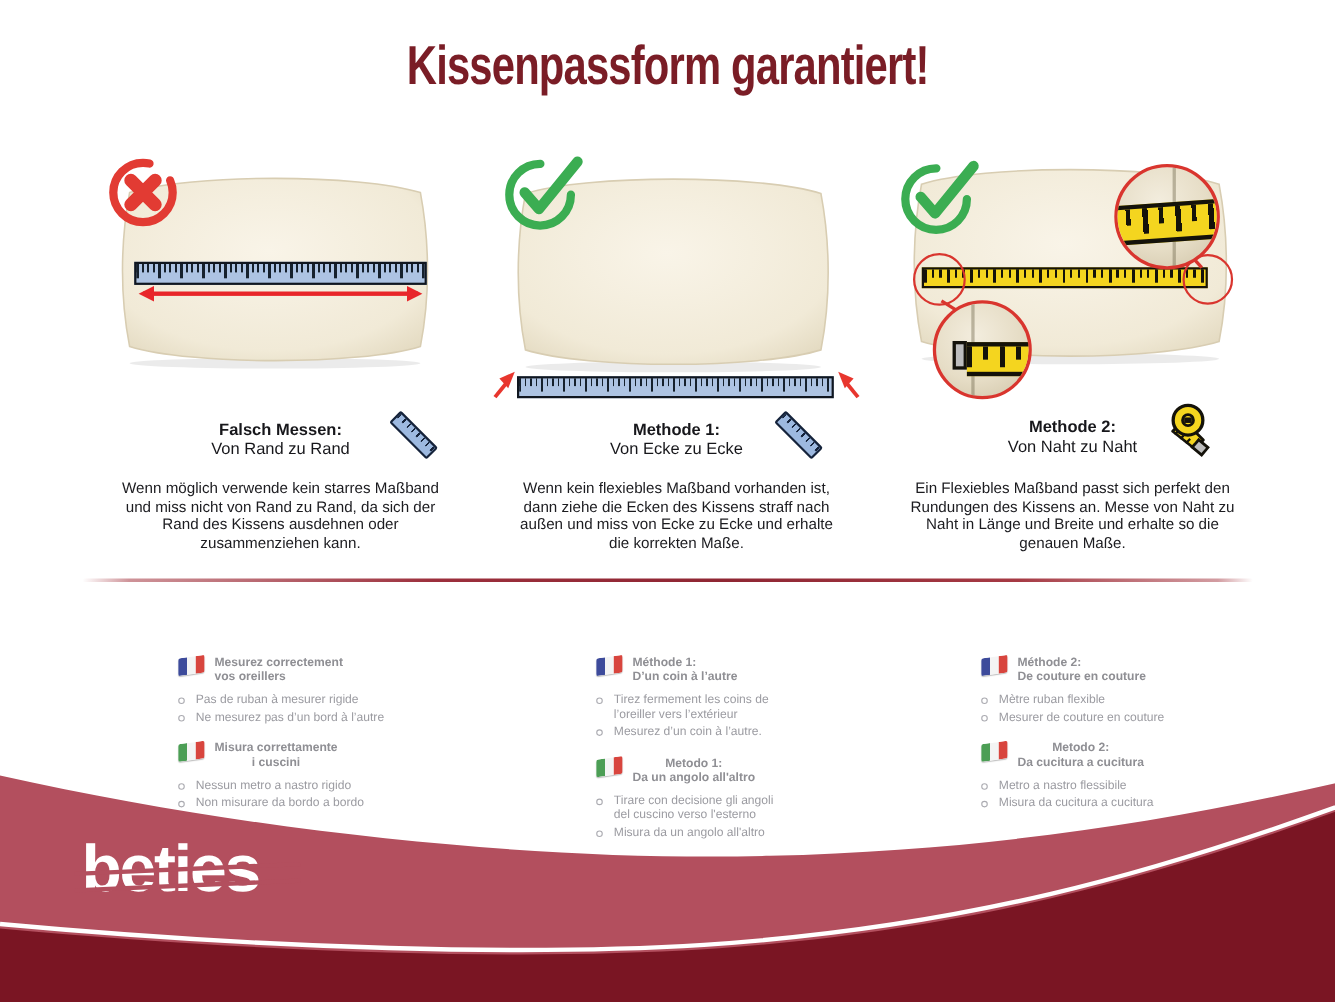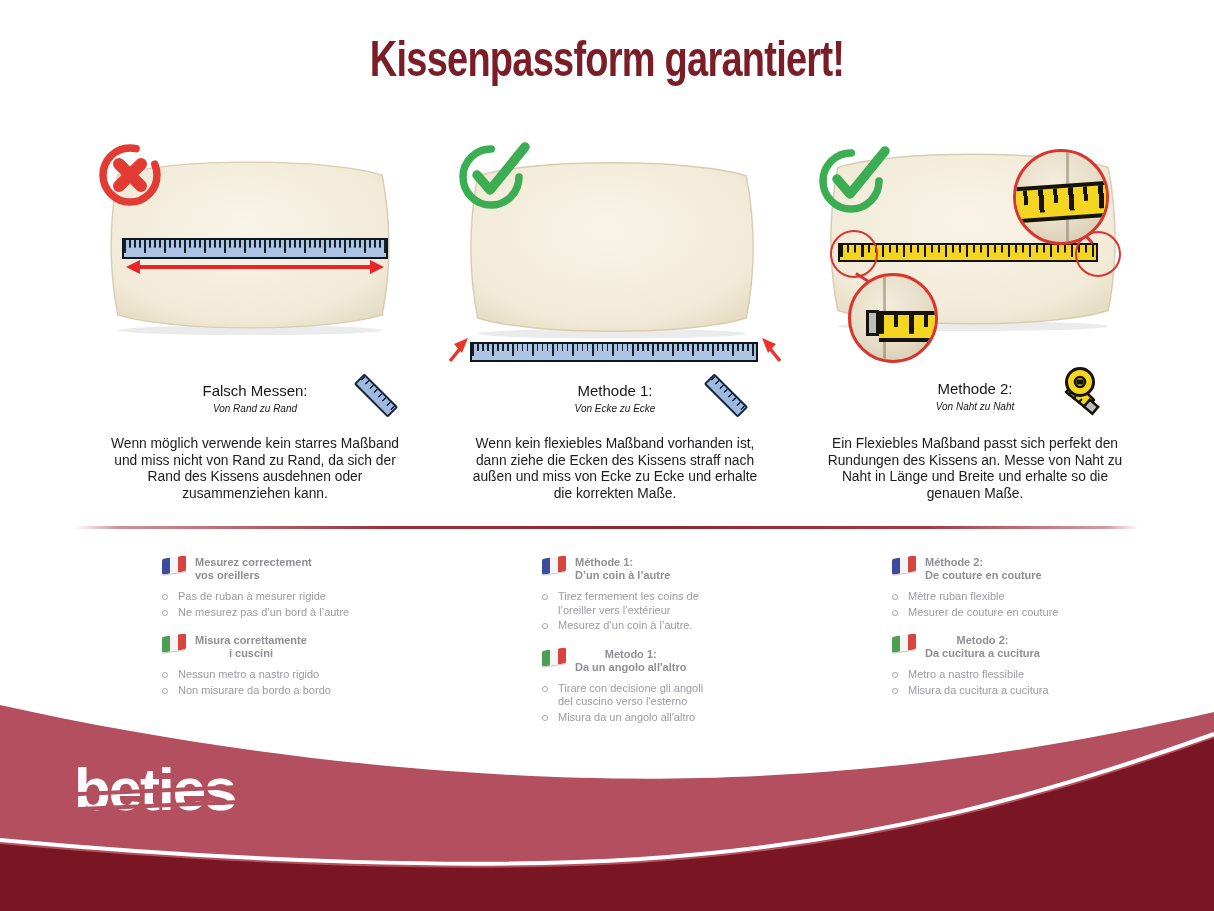--- a/index.html
+++ b/index.html
@@ -47,36 +47,36 @@
     background-image:
       repeating-linear-gradient(90deg,#14120a 0 4px,transparent 4px 15px),
       repeating-linear-gradient(90deg,#14120a 0 5px,transparent 5px 30px);
     background-size:100% 52%,100% 82%;
     background-repeat:no-repeat,no-repeat;}
   .mag .tab{position:absolute;background:#bdbdbd;border:3px solid #14120a;box-sizing:border-box;}
   .connector{position:absolute;height:2.5px;background:#d9352e;transform-origin:left center;}
 
   
   .ghead{position:absolute;width:340px;text-align:center;color:#17171b;}
-  .ghead .h{font-size:15px;font-weight:normal;line-height:18px;}
-  .ghead .s{font-size:10px;font-style:italic;line-height:18px;}
+  .ghead .h{font-size:15px;font-weight:bold;line-height:18px;}
+  .ghead .s{font-size:15px;line-height:18px;}
   .gbody{position:absolute;text-align:center;font-size:13.8px;line-height:16.6px;color:#1c1c20;}
 
   
   .ruler-icon{position:absolute;width:48px;height:15px;background:#9db9e0;border:2.5px solid #15233b;
     box-sizing:border-box;border-radius:2px;transform:rotate(45deg);transform-origin:center;
     background-image:repeating-linear-gradient(90deg,#15233b 0 1.5px,transparent 1.5px 6px);
     background-size:100% 45%;background-repeat:no-repeat;background-position:top left;}
 
   
   .divider{position:absolute;height:2.5px;border-radius:2px;
     background:linear-gradient(90deg,rgba(166,58,68,0) 0%,rgba(166,58,68,.55) 4%,#9c2f3c 30%,#8f2633 55%,#a63a44 80%,rgba(166,58,68,.5) 97%,rgba(166,58,68,0) 100%);}
 
   
-  .trans{position:absolute;font-size:11px;color:#9b9ba1;}
+  .trans{position:absolute;font-size:11px;color:#9b9ba1;margin-top:40px;}
   .t-head{display:flex;gap:9px;margin-bottom:8px;align-items:flex-start;}
   .t-title{font-weight:bold;color:#8f8f94;line-height:13px;}
   .t-title .normal{font-weight:bold;}
   .flag{width:24px;height:16px;display:flex;flex:none;transform:skewY(-8deg);border-radius:2px;
         overflow:hidden;box-shadow:0 1px 1px rgba(0,0,0,.25);margin-top:1px;}
   .flag span{flex:1;}
   .fr .s1{background:#3d4b9b;} .fr .s2{background:#f4f4f4;} .fr .s3{background:#d8453e;}
   .it .s1{background:#4c9e55;} .it .s2{background:#f4f4f4;} .it .s3{background:#d8453e;}
   .t-bullets{margin:0;padding:0;list-style:none;}
   .t-bullets li{display:flex;gap:10px;line-height:13.5px;margin-bottom:2px;}

